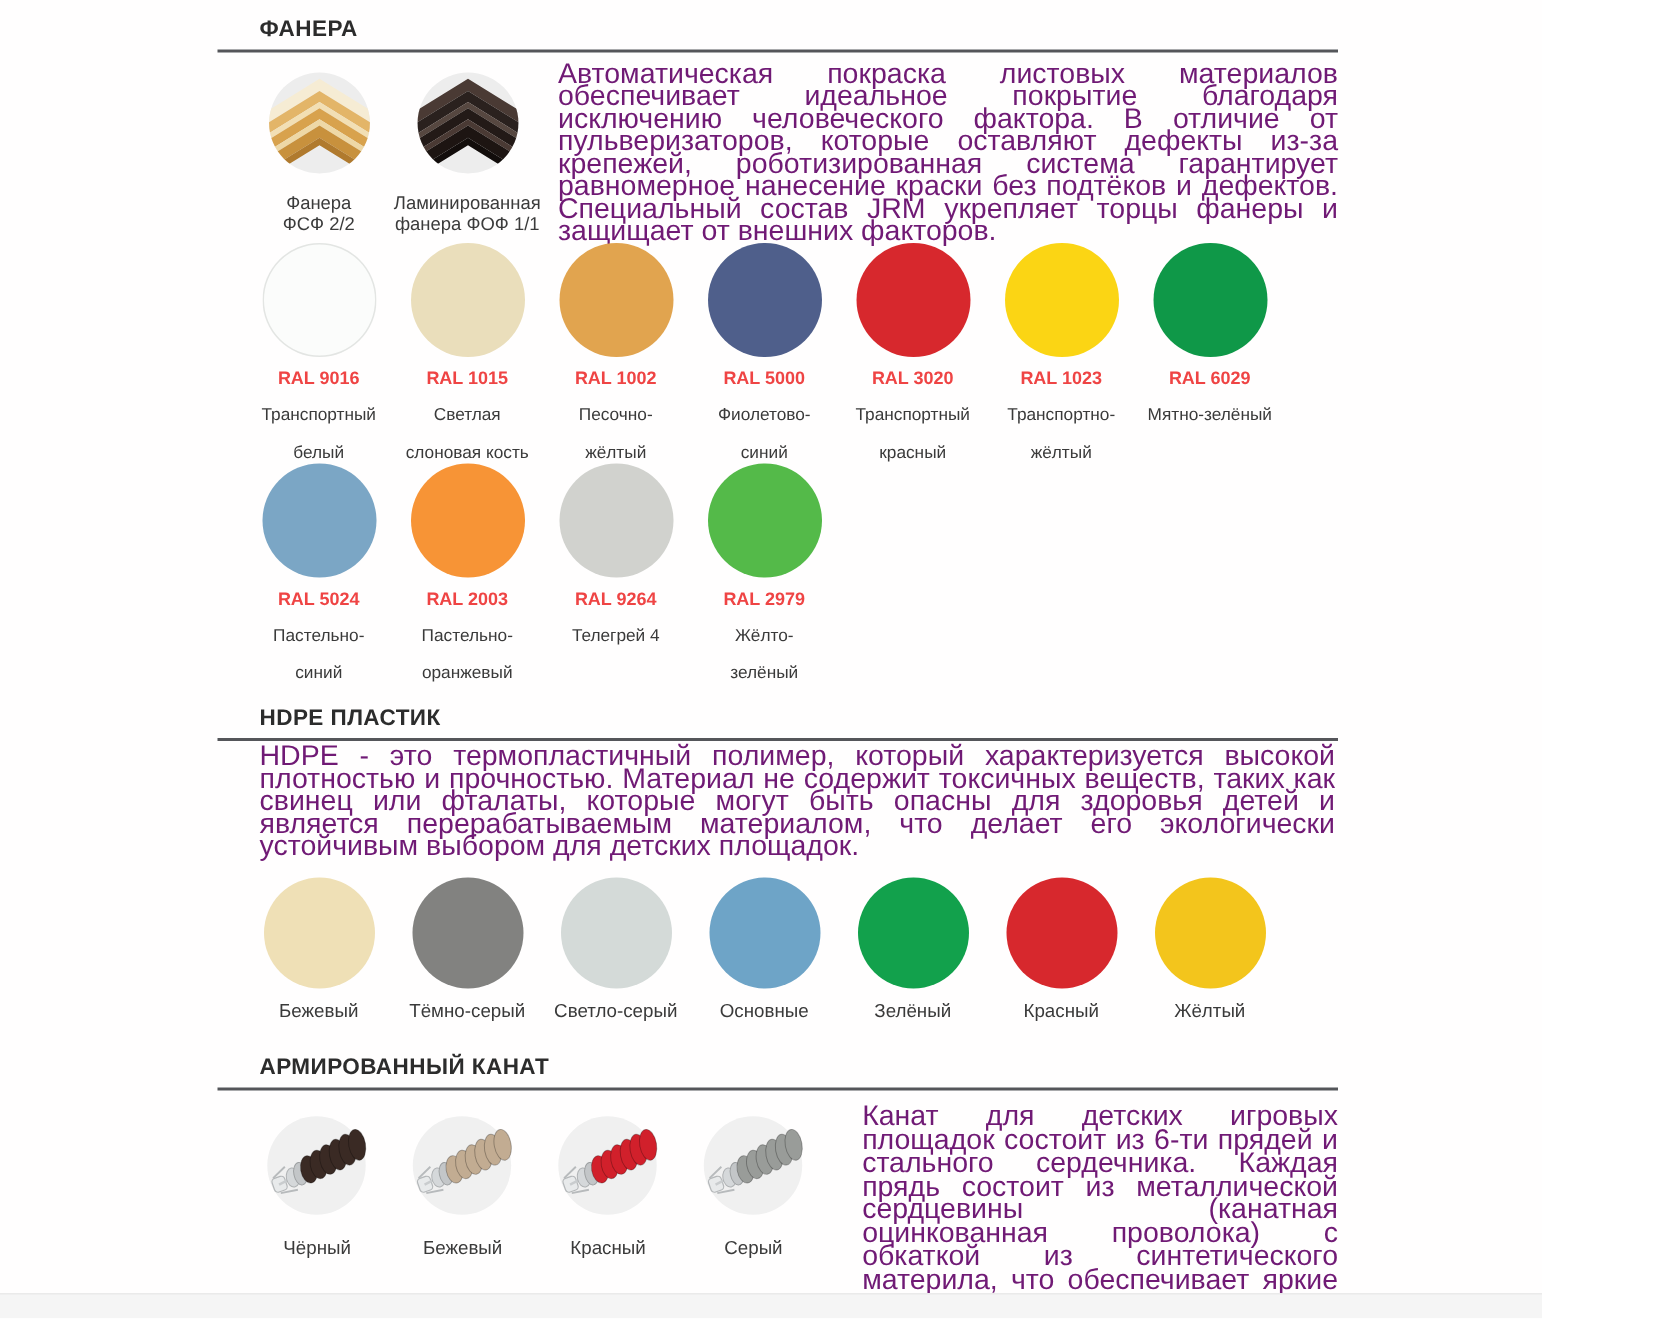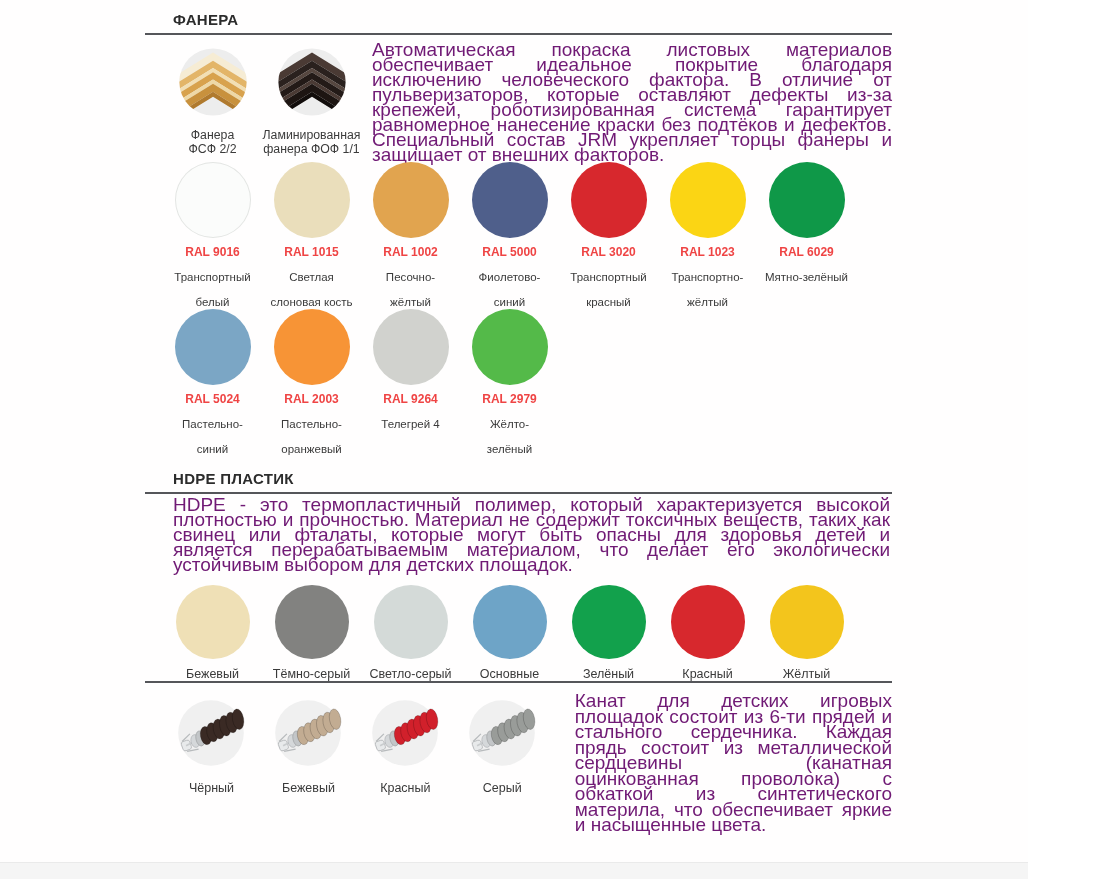--- a/index.html
+++ b/index.html
@@ -262,20 +262,21 @@
       <div class="swatch">
         <div class="circle" style="background: rgb(215, 40, 45);"></div>
         <div class="color-name">Красный</div>
       </div>
       <div class="swatch">
         <div class="circle" style="background: rgb(243, 197, 28);"></div>
         <div class="color-name">Жёлтый</div>
       </div>
     </div>
 
+    <h2 class="section-title rope-title">АРМИРОВАННЫЙ КАНАТ</h2>
     <div class="rule"></div>
 
     <div class="rope-row">
       <div class="rope-swatch">
         <div class="rope-icon" style="color: rgb(58, 42, 36);">
           <svg viewBox="0 0 100 100" width="80" height="80">
               <use href="#rope-art"></use>
             </svg>
         </div>
         <div class="color-name">Чёрный</div>

